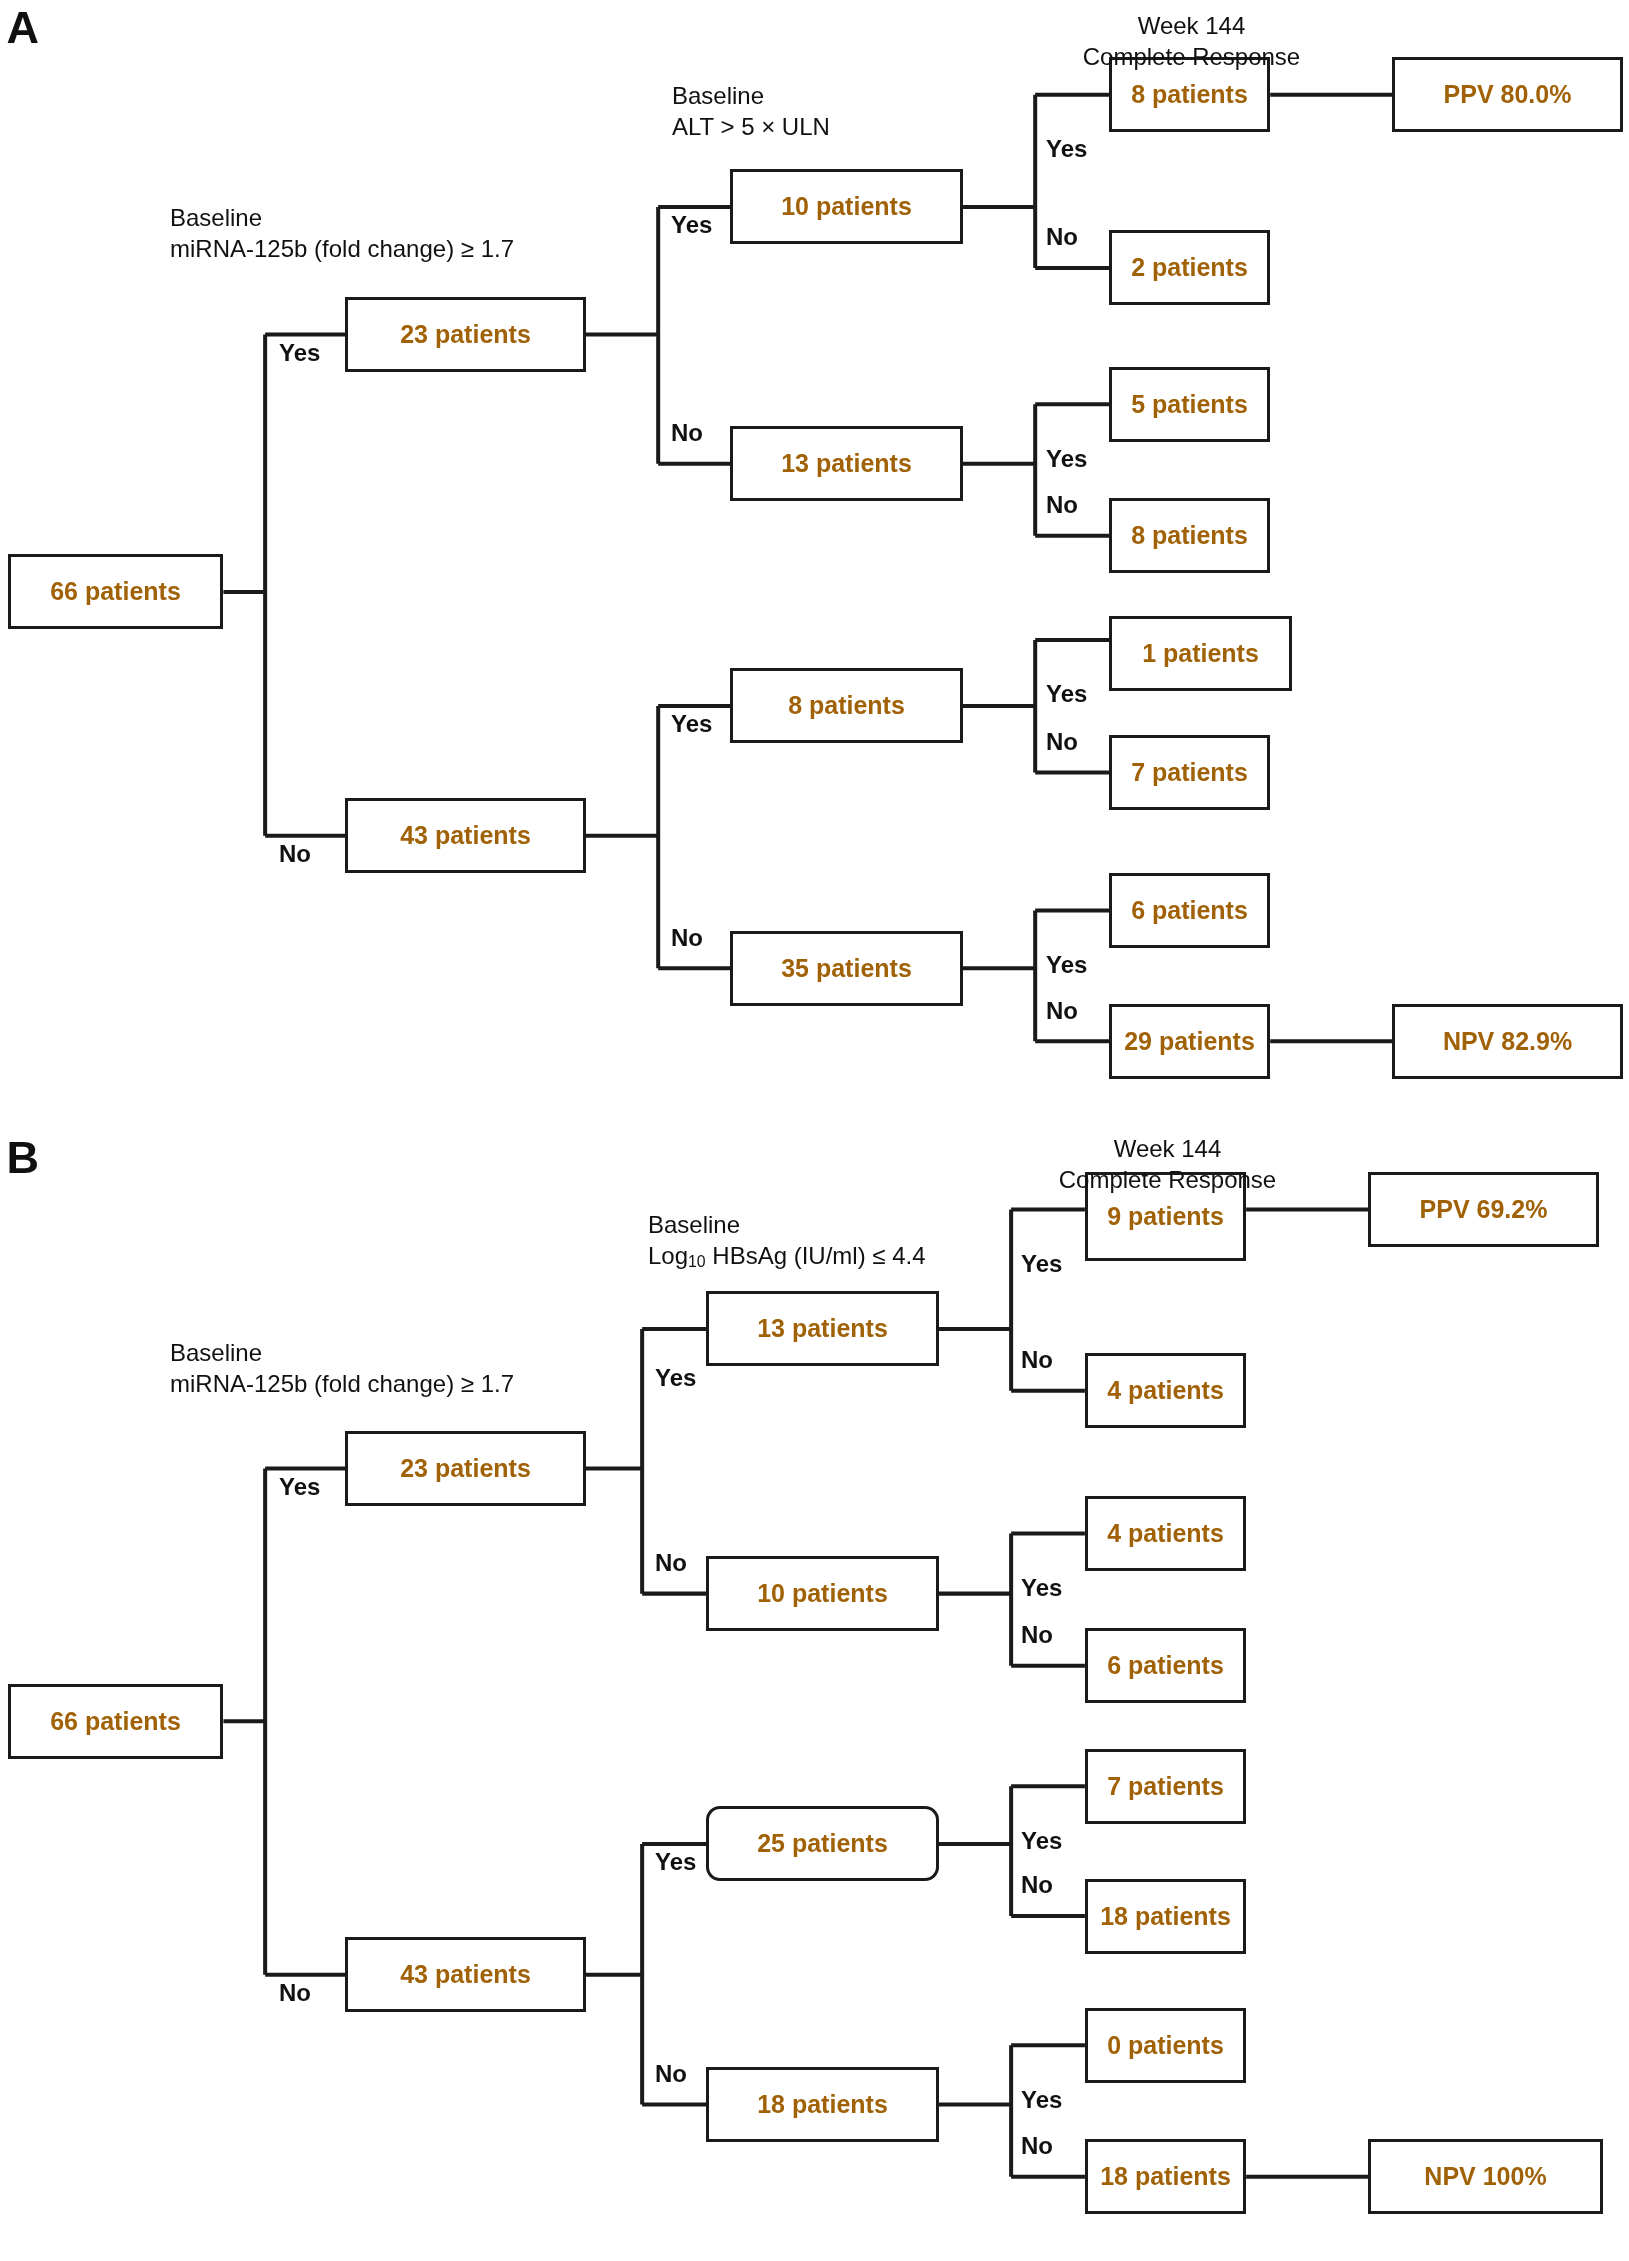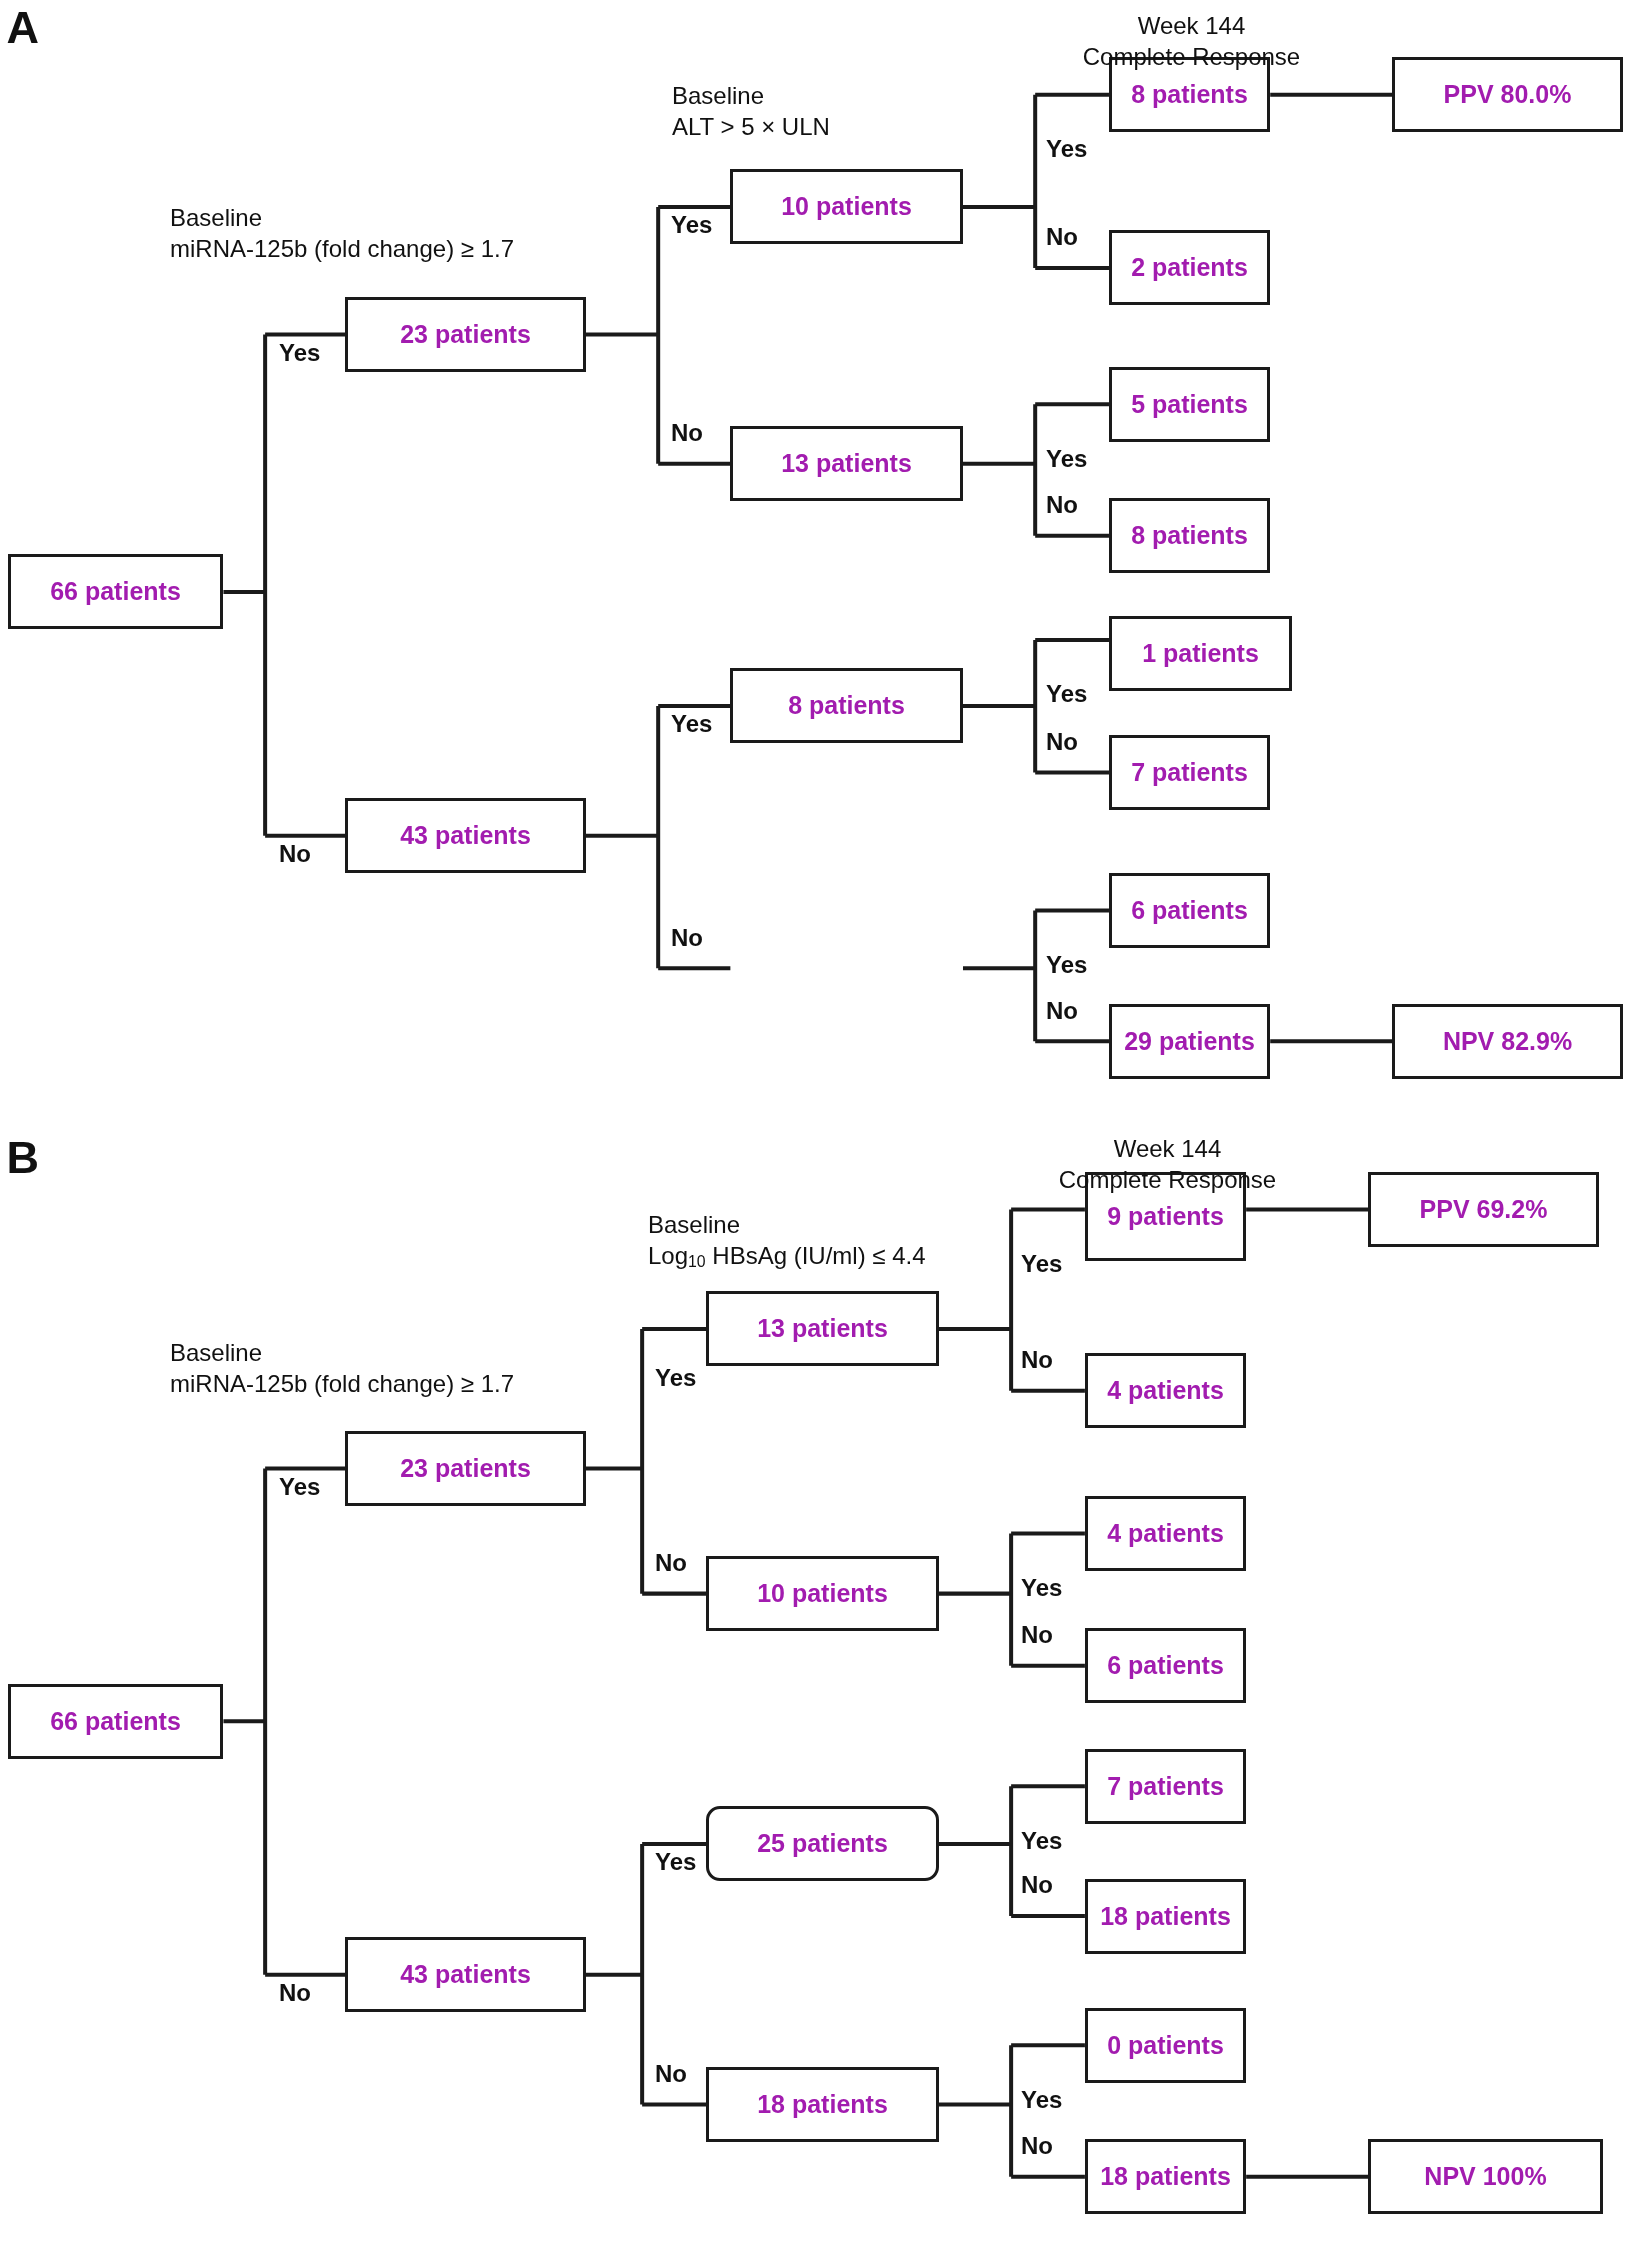--- a/index.html
+++ b/index.html
@@ -7,21 +7,21 @@
   #page{position:relative;width:1630px;height:2261px;background:#fff;overflow:hidden;}
   .panel{position:absolute;left:0;width:1630px;}
   .panel-letter{
     position:absolute;font-weight:bold;font-size:45px;color:#111;
     letter-spacing:0px;line-height:1;
   }
   .node{
     position:absolute;box-sizing:border-box;
     border:3.2px solid #1a1a1a;background:#fff;
     display:flex;align-items:center;justify-content:center;
-    font-size:25px;font-weight:600;color:#a21caf;white-space:nowrap;
+    font-size:25px;font-weight:600;color:#a16207;white-space:nowrap;
     z-index:3;
   }
   .hdr{
     position:absolute;font-weight:normal;font-size:24px;color:#111;
     line-height:1.30;white-space:nowrap;z-index:4;
   }
   .hdr.ctr{text-align:center;}
   .branchlbl{
     position:absolute;font-size:24px;font-weight:600;color:#111;
     white-space:nowrap;z-index:4;background:transparent;
@@ -107,20 +107,21 @@
     <div class="branchlbl" style="left:671px;top:211px;">Yes</div>
     <div class="node" style="left:730px;top:169px;width:233px;height:75px;">10 patients</div>
 
     <div class="branchlbl" style="left:671px;top:419px;">No</div>
     <div class="node" style="left:730px;top:426px;width:233px;height:75px;">13 patients</div>
 
     <div class="branchlbl" style="left:671px;top:710px;">Yes</div>
     <div class="node" style="left:730px;top:668px;width:233px;height:75px;">8 patients</div>
 
     <div class="branchlbl" style="left:671px;top:924px;">No</div>
+    <div class="node" style="left:730px;top:931px;width:233px;height:75px;">35 patients</div>
 
     <div class="branchlbl" style="left:1046px;top:135px;">Yes</div>
     <div class="node" style="left:1109px;top:57px;width:161px;height:75px;">8 patients</div>
 
     <div class="branchlbl" style="left:1046px;top:223px;">No</div>
     <div class="node" style="left:1109px;top:230px;width:161px;height:75px;">2 patients</div>
 
     <div class="branchlbl" style="left:1046px;top:445px;">Yes</div>
     <div class="node" style="left:1109px;top:367px;width:161px;height:75px;">5 patients</div>
 

